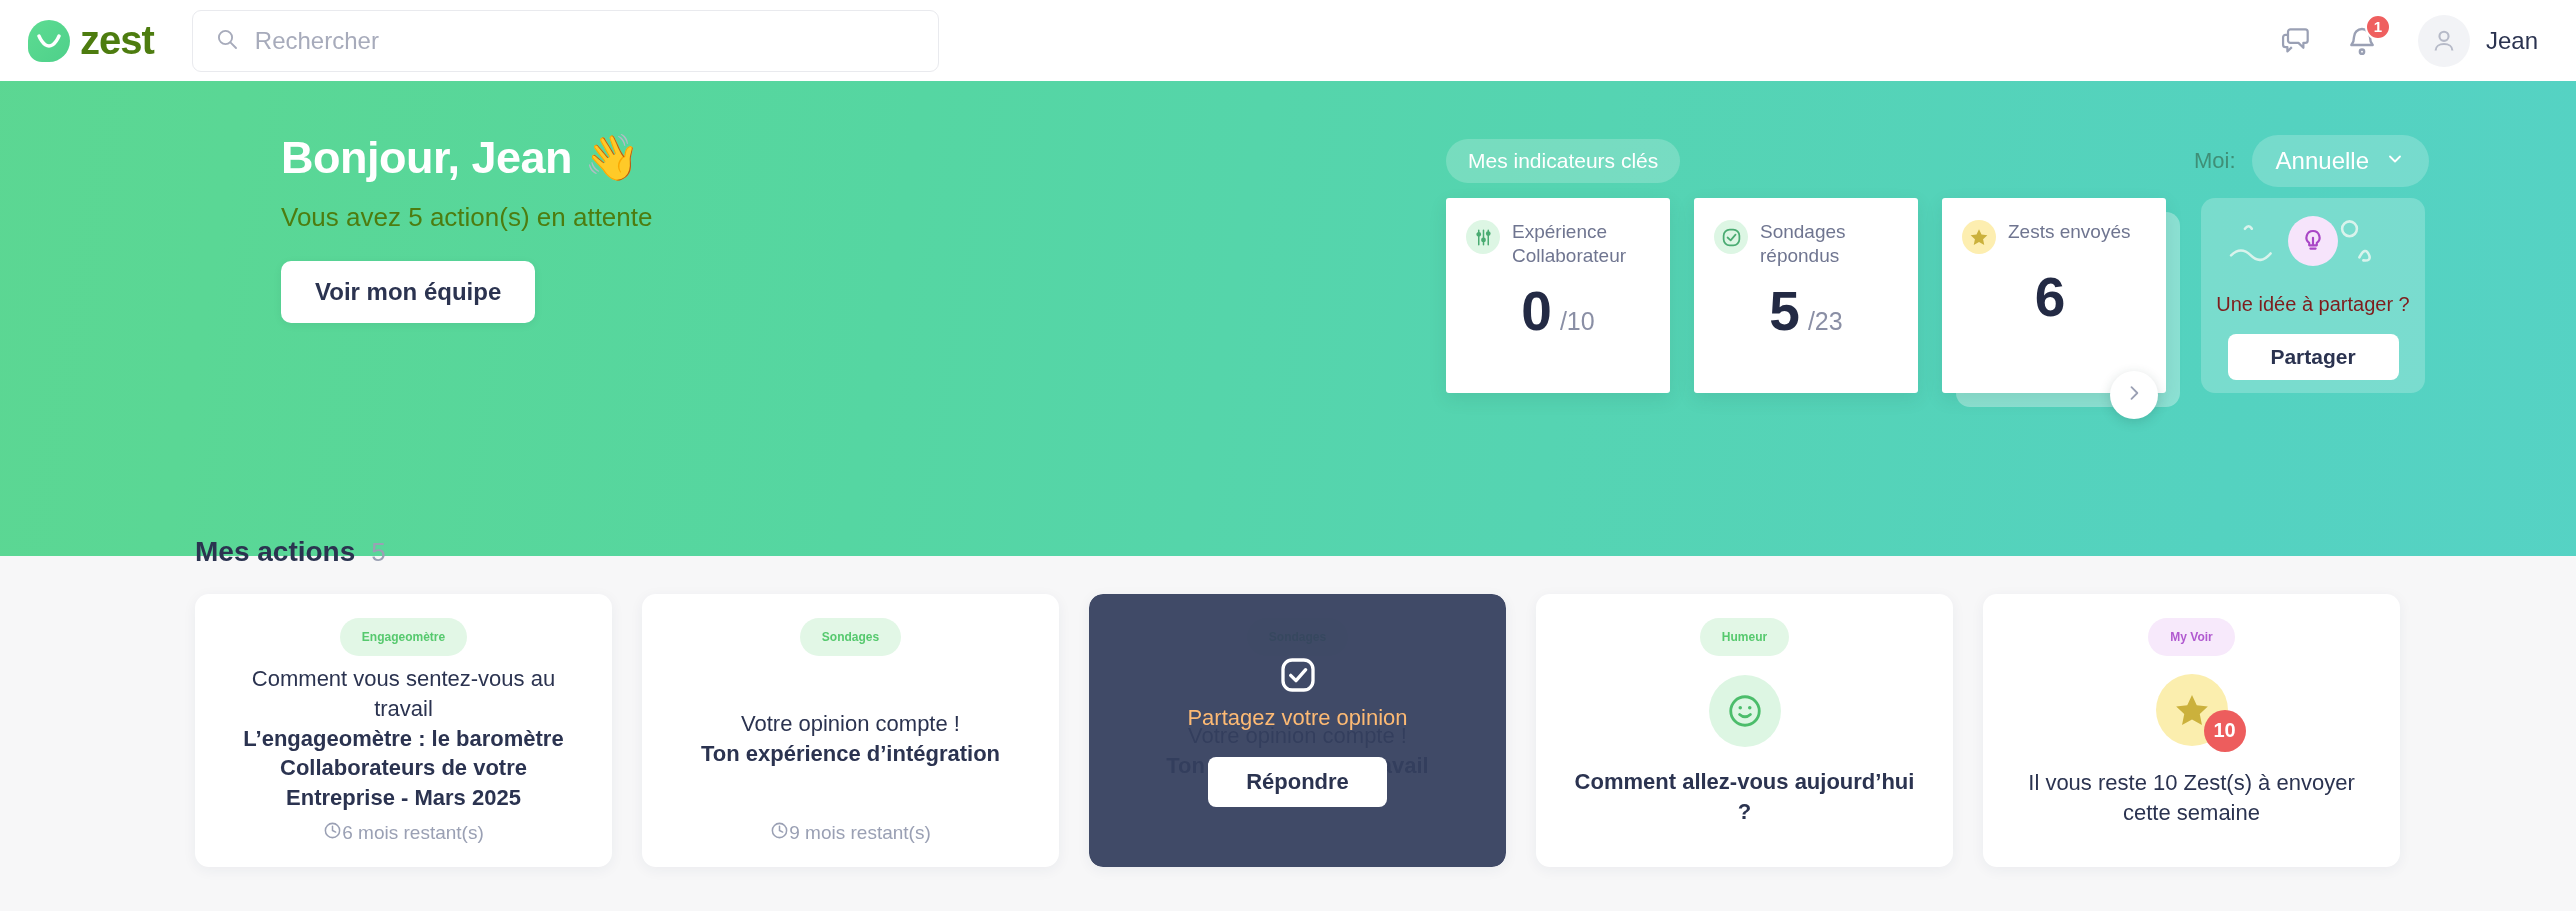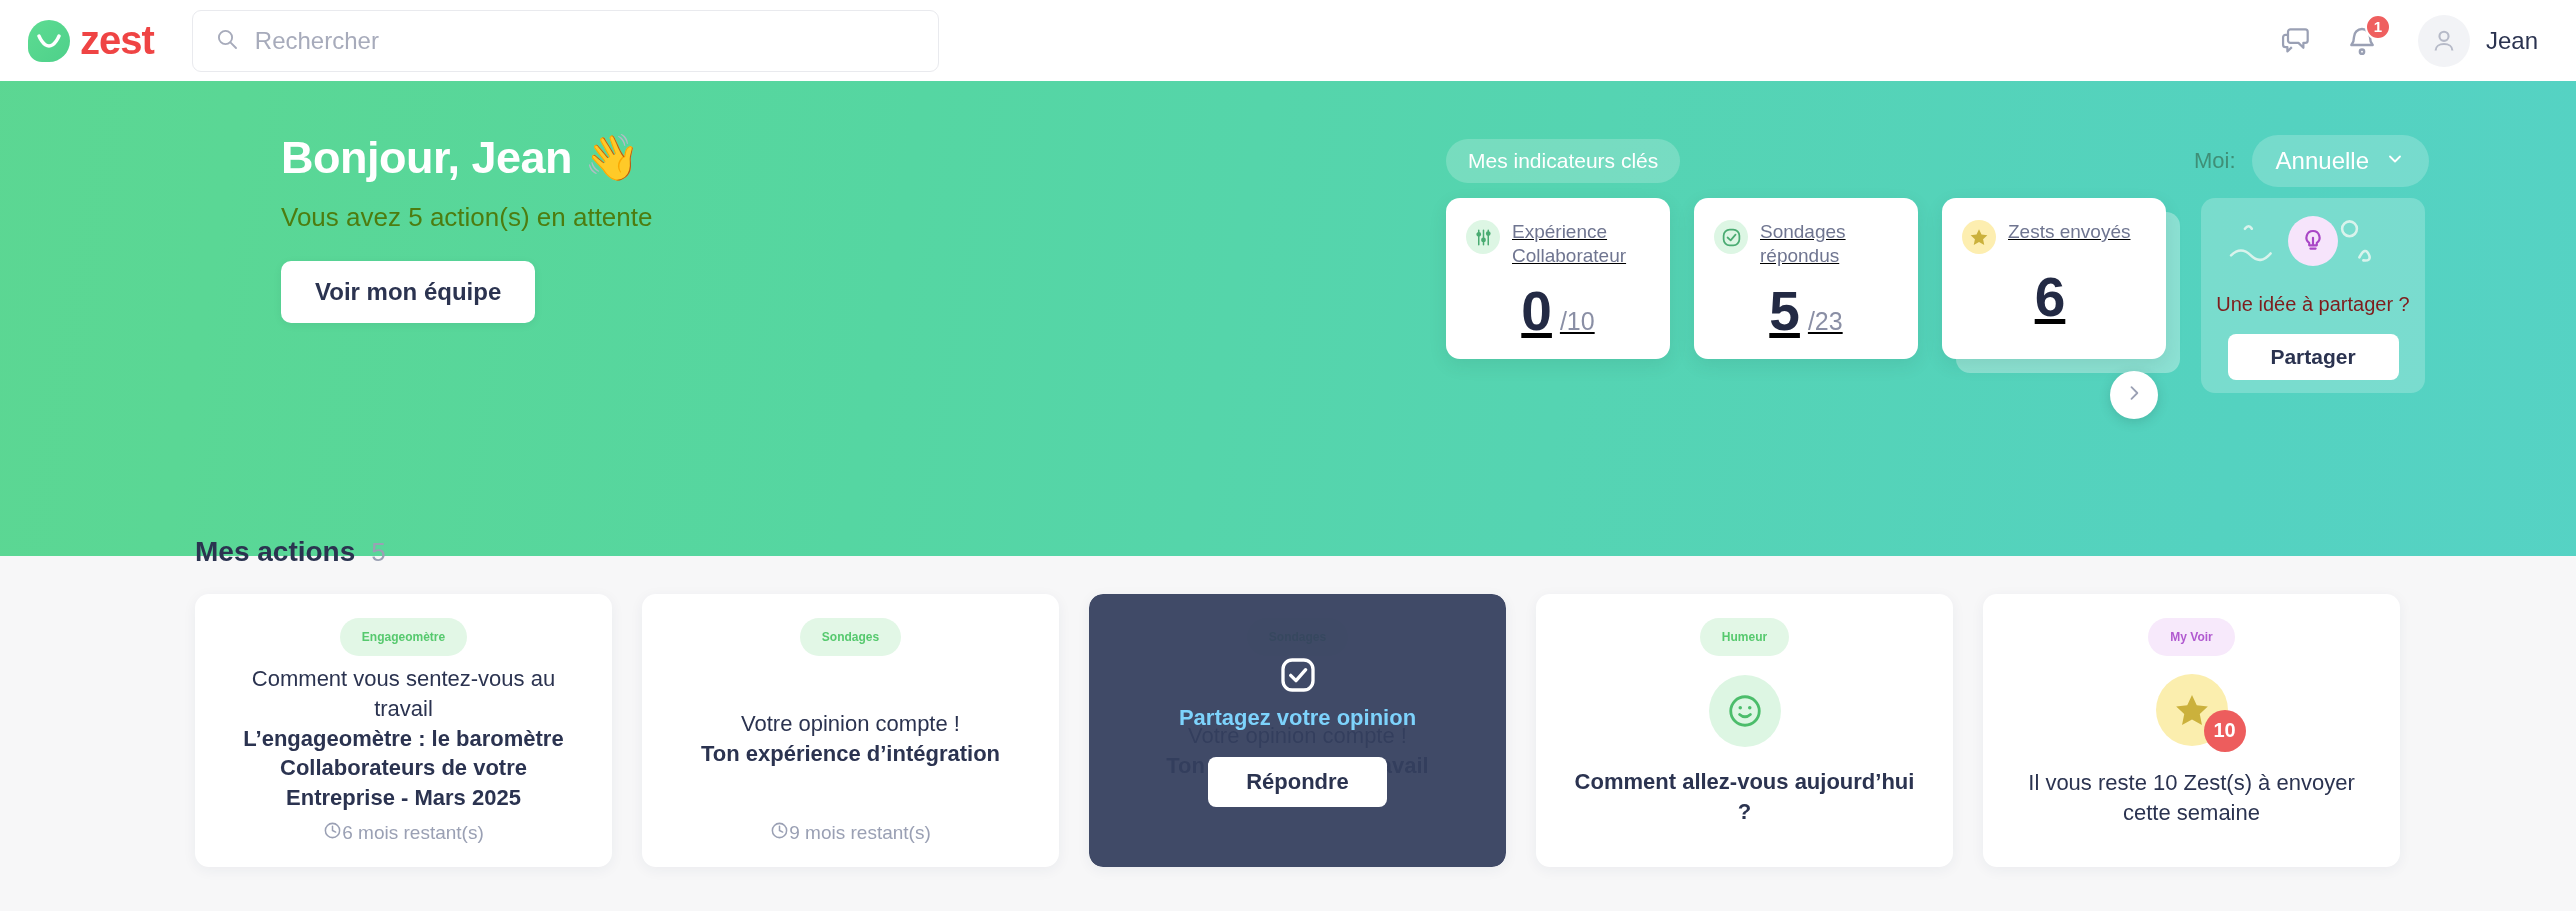--- a/index.html
+++ b/index.html
@@ -22,21 +22,21 @@
   .brand { display: flex; align-items: center; margin-left: 28px; gap: 10px; }
   .brand-mark {
     width: 42px; height: 42px;
     background: linear-gradient(135deg,#5ddc92 0%,#4ed08a 100%);
     border-radius: 50% 50% 50% 14px;
     display: flex; align-items: center; justify-content: center;
   }
   .brand-mark svg { display:block; }
   .brand-word {
     font-size: 40px; font-weight: 700; letter-spacing: -1px;
-    color: #ef4444;
+    color: #4d7c0f;
   }
   .search-wrap {
     margin-left: 38px;
     width: 747px; height: 62px;
     border: 1.5px solid #e9eaee; border-radius: 9px;
     background: #fff;
     display: flex; align-items: center; gap: 16px;
     padding: 0 22px;
   }
   .search-input {
@@ -118,26 +118,25 @@
   .period-label { font-size: 22px; color: #3f8f77; font-weight: 500; }
   .period-select {
     height: 52px; padding: 0 24px;
     background: rgba(255,255,255,0.20); border-radius: 26px;
     display: flex; align-items: center; gap: 16px;
     font-size: 24px; color: #ffffff; cursor: pointer;
   }
 
   .kpi-row { position: absolute; left: 1446px; top: 117px; display: flex; gap: 24px; }
   .kpi-card {
-    width: 224px; height: 161px;
-    background: #ffffff; border-radius: 14px;
+    width: 224px; height: 195px;
+    background: #ffffff; border-radius: 3px;
     padding: 22px 20px;
     box-shadow: 0 6px 18px rgba(30,70,60,0.10);
     position: relative;
-    text-decoration: underline;
   }
   .kpi-head { display: flex; align-items: flex-start; gap: 12px; }
   .kpi-badge-ico {
     width: 34px; height: 34px; border-radius: 50%;
     display: flex; align-items: center; justify-content: center;
     flex: 0 0 34px;
   }
   .ico-green { background: #ddf6e4; }
   .ico-yellow { background: #fdeeb0; }
   .kpi-title { font-size: 19px; color: #6f7590; line-height: 1.25; font-weight: 400; }
@@ -232,21 +231,21 @@
     font-size: 20px; font-weight: 700;
     display: flex; align-items: center; justify-content: center;
   }
   .hover-overlay {
     position: absolute; inset: 0;
     background: rgba(52,63,94,0.94);
     border-radius: 14px;
     display: flex; flex-direction: column; align-items: center; justify-content: center;
     gap: 6px;
   }
-  .ov-title { font-size: 22px; font-weight: 700; color: #7dd3fc; }
+  .ov-title { font-size: 22px; font-weight: 400; color: #fdba74; }
   .btn-answer {
     margin-top: 20px; height: 50px; padding: 0 38px;
     background: #ffffff; border: none; border-radius: 8px;
     font-family: "Liberation Sans", sans-serif;
     font-size: 22px; font-weight: 700; color: #2b3350; cursor: pointer;
   }
 </style>
 </head>
 <body>
 

